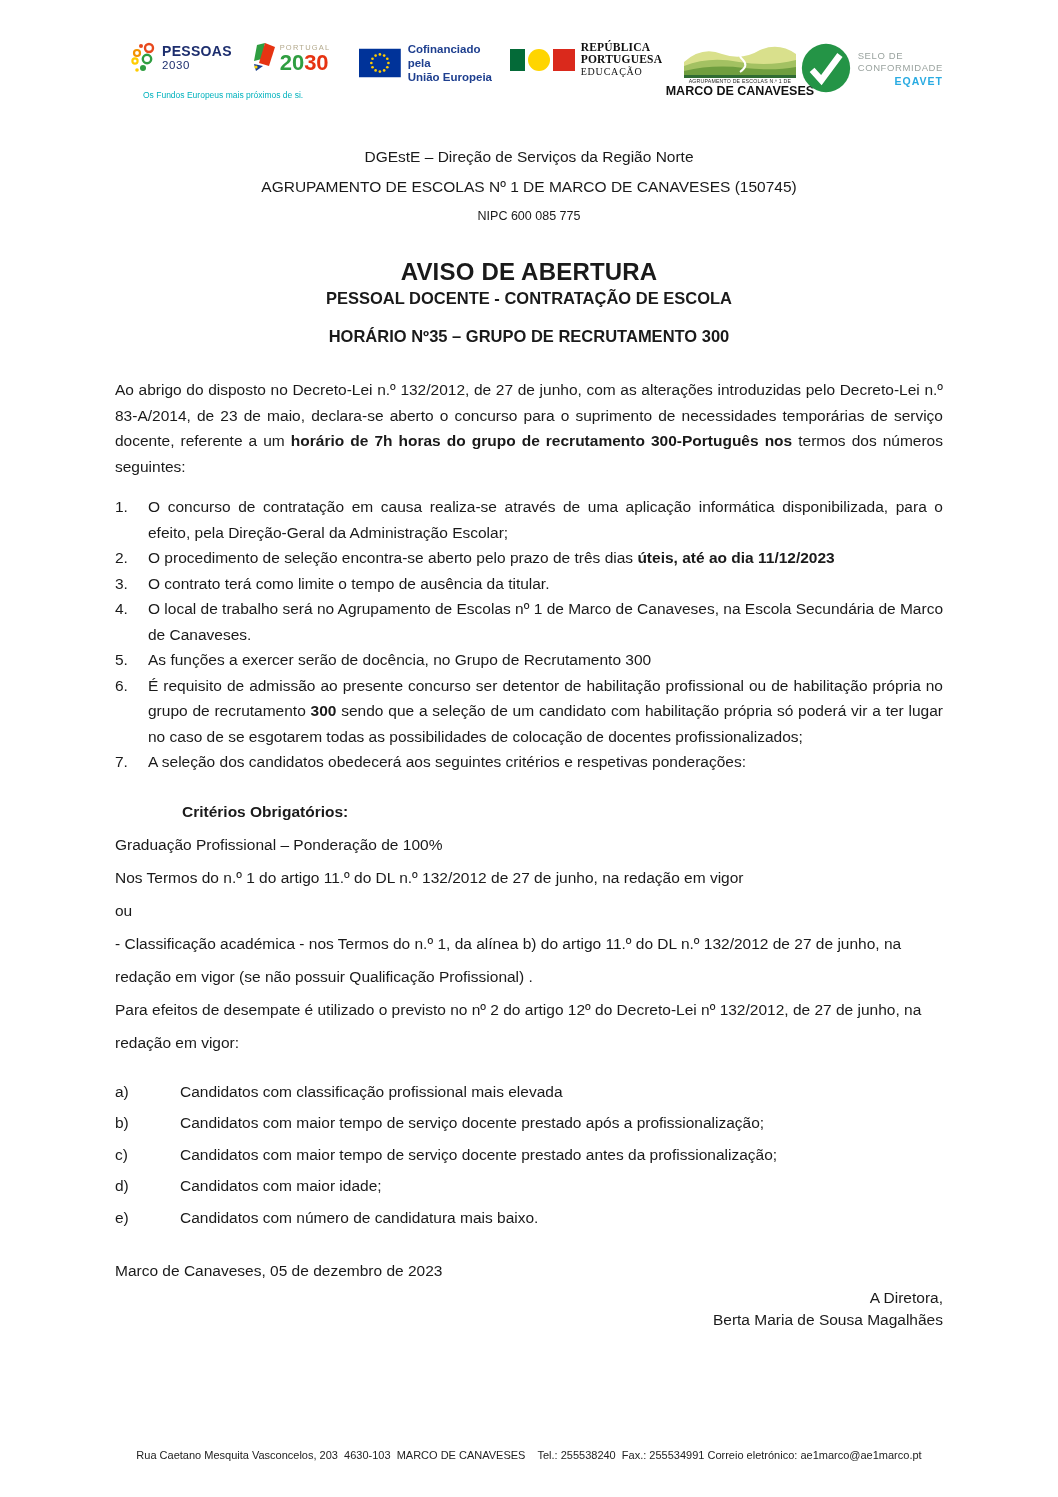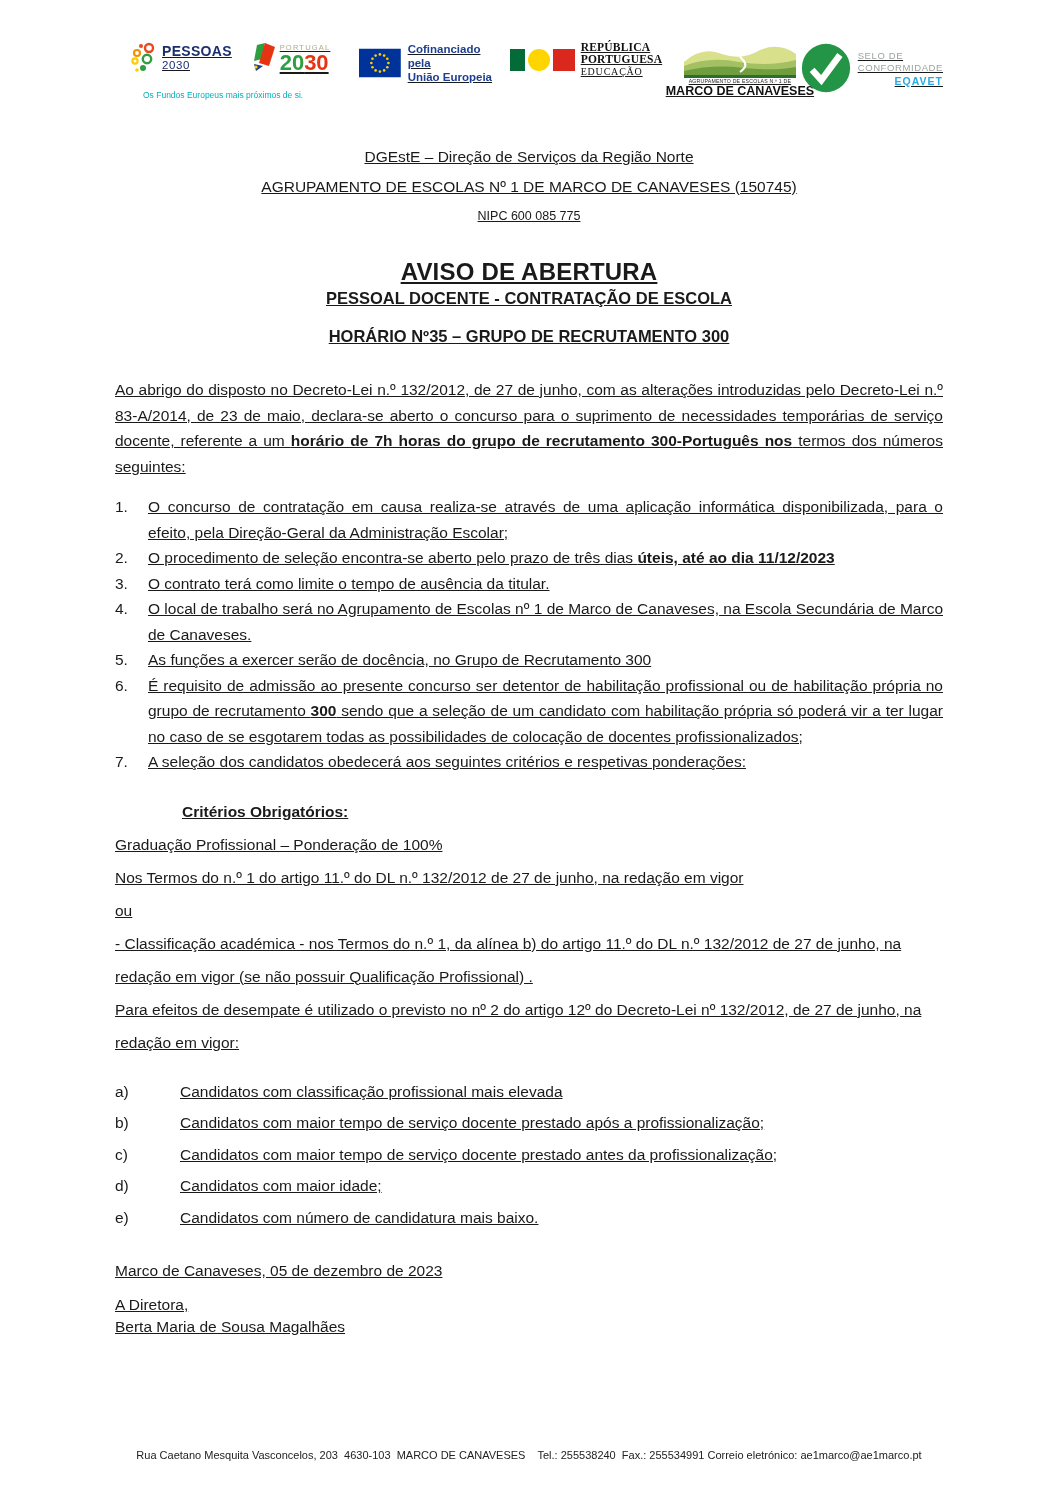--- a/index.html
+++ b/index.html
@@ -4,21 +4,21 @@
 <style>
   * { margin:0; padding:0; box-sizing:border-box; }
   html,body { background:#ffffff; }
   body {
     width:1058px; height:1497px;
     font-family:"Liberation Sans", sans-serif;
     color:#1a1a1a;
     position:relative;
     overflow:hidden;
   }
-  .page { padding:42px 115px 14px 115px; position:relative; height:100%;text-decoration:underline; }
+  .page { padding:42px 115px 14px 115px; position:relative; height:100%; }
 
   
   .logo-strip {
     display:flex; align-items:flex-start;
     width:812px; margin-left:16px; height:66px; position:relative;
   }
   .logo-cell { display:flex; align-items:center; }
   .cell-pessoas { width:112px; }
   .cell-portugal { width:100px; margin-left:12px; }
   .cell-eu { width:150px; margin-left:14px; }
@@ -77,21 +77,21 @@
   .nnum { position:absolute; left:0; top:0; }
 
   .criteria { margin-top:20px; font-size:15.5px; line-height:33px; }
   .crit-heading { font-weight:bold; margin-left:67px; }
 
   .lettered { margin-top:20px; }
   .litem { position:relative; padding-left:65px; font-size:15.5px; line-height:25.5px; margin-bottom:6px; }
   .lletter { position:absolute; left:0; top:0; }
 
   .place-date { margin-top:28px; font-size:15.5px; line-height:25px; }
-  .signature { margin-top:11px; text-align:left; font-size:15.5px; line-height:22px; }
+  .signature { margin-top:4px; text-align:right; font-size:15.5px; line-height:22px; }
 
   .footer {
     position:absolute; bottom:36px; left:0; width:1058px;
     text-align:center; font-size:11px; color:#222; white-space:pre-wrap;
   }
 </style>
 </head>
 <body>
 
 <div class="page">

